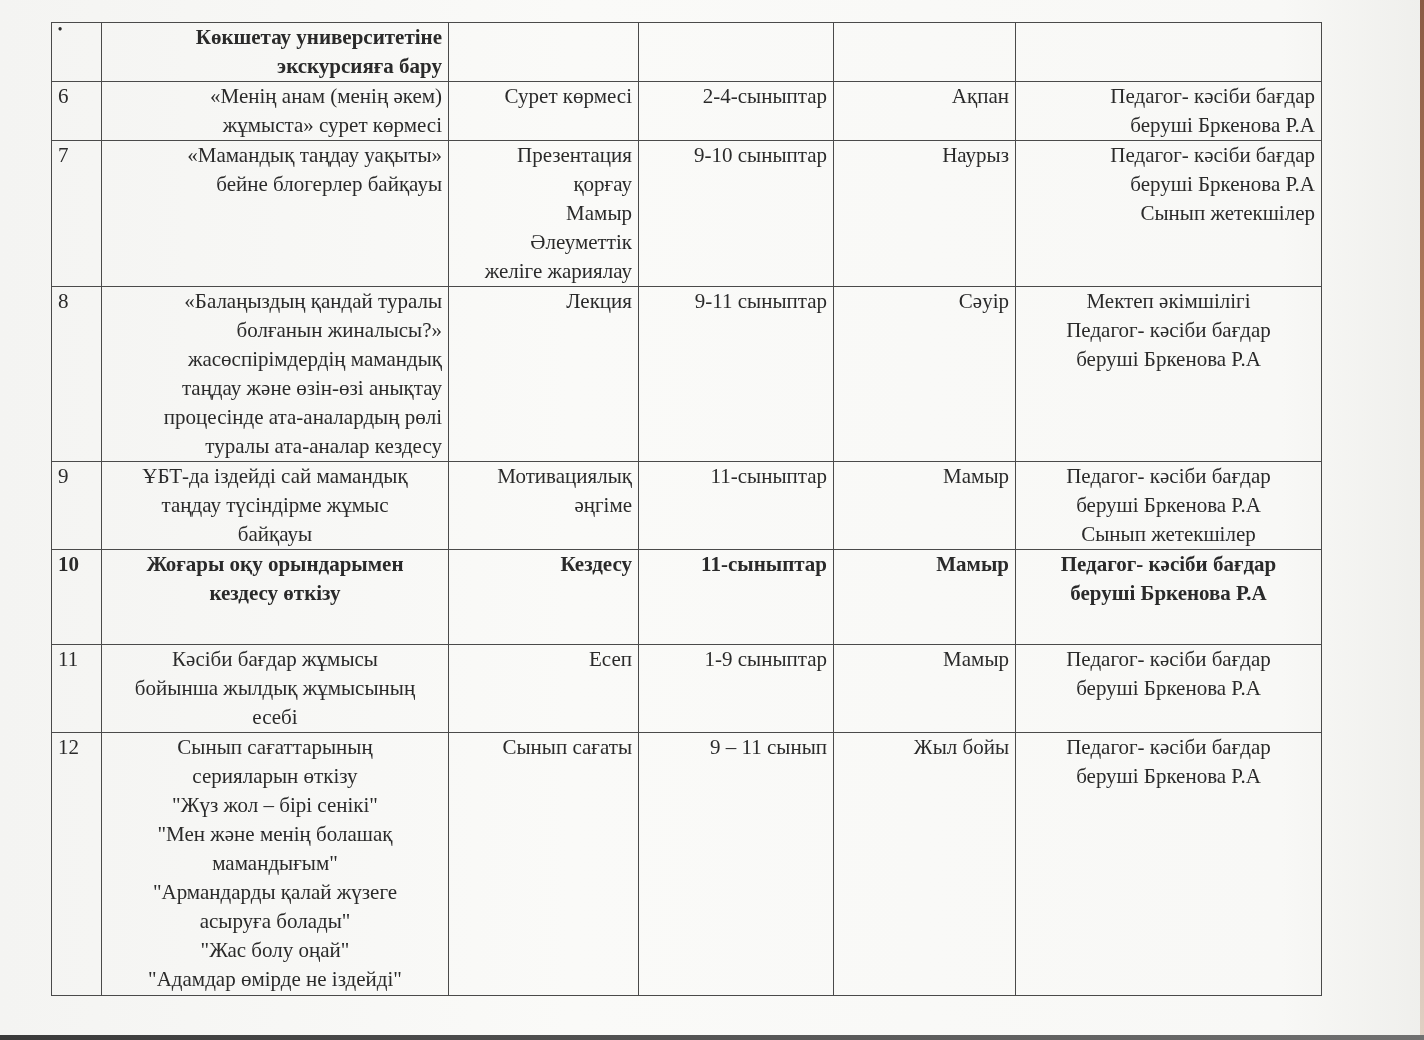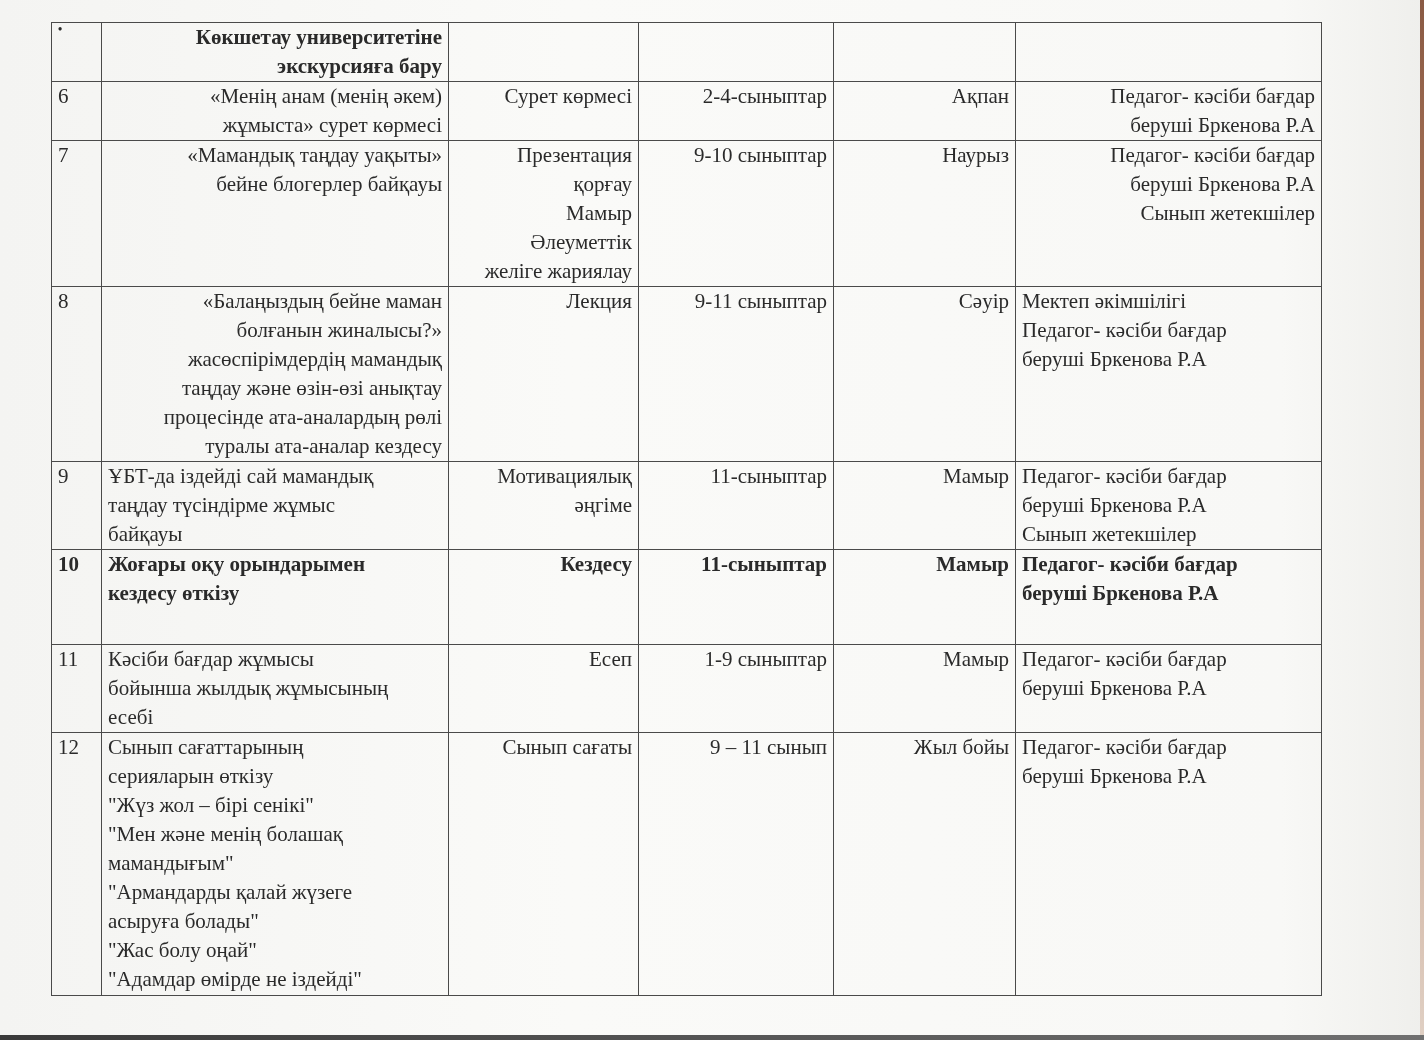--- a/index.html
+++ b/index.html
@@ -49,21 +49,21 @@
     padding: 0 6px;
     overflow: hidden;
   }
   col.c-num { width: 50px; }
   col.c-title { width: 347px; }
   col.c-form { width: 190px; }
   col.c-class { width: 195px; }
   col.c-time { width: 182px; }
   col.c-resp { width: 306px; }
   .center { text-align: right; }
-  .left { text-align: left; }
+  .left { text-align: center; }
   .bold { font-weight: bold; }
   td.num { padding-left: 8px; }
   .ln { display: block; white-space: nowrap; }
   tr.r0 { height: 58px; }
   tr.r6 { height: 58px; }
   tr.r7 { height: 145px; }
   tr.r8 { height: 171px; }
   tr.r9 { height: 76px; }
   tr.r10 { height: 95px; }
   tr.r11 { height: 87px; }
@@ -139,21 +139,21 @@
         </td>
         <td class="center">
           <span class="ln">Педагог- кәсіби бағдар</span>
           <span class="ln">беруші Бркенова Р.А</span>
           <span class="ln">Сынып жетекшілер</span>
         </td>
       </tr>
       <tr class="r8">
         <td class="num"><span class="">8</span></td>
         <td class="center">
-          <span class="ln">«Балаңыздың бейне маман</span>
+          <span class="ln">«Балаңыздың қандай туралы</span>
           <span class="ln">болғанын жиналысы?»</span>
           <span class="ln">жасөспірімдердің мамандық</span>
           <span class="ln">таңдау және өзін-өзі анықтау</span>
           <span class="ln">процесінде ата-аналардың рөлі</span>
           <span class="ln">туралы ата-аналар кездесу</span>
         </td>
         <td class="center">
           <span class="ln">Лекция</span>
         </td>
         <td class="center">

